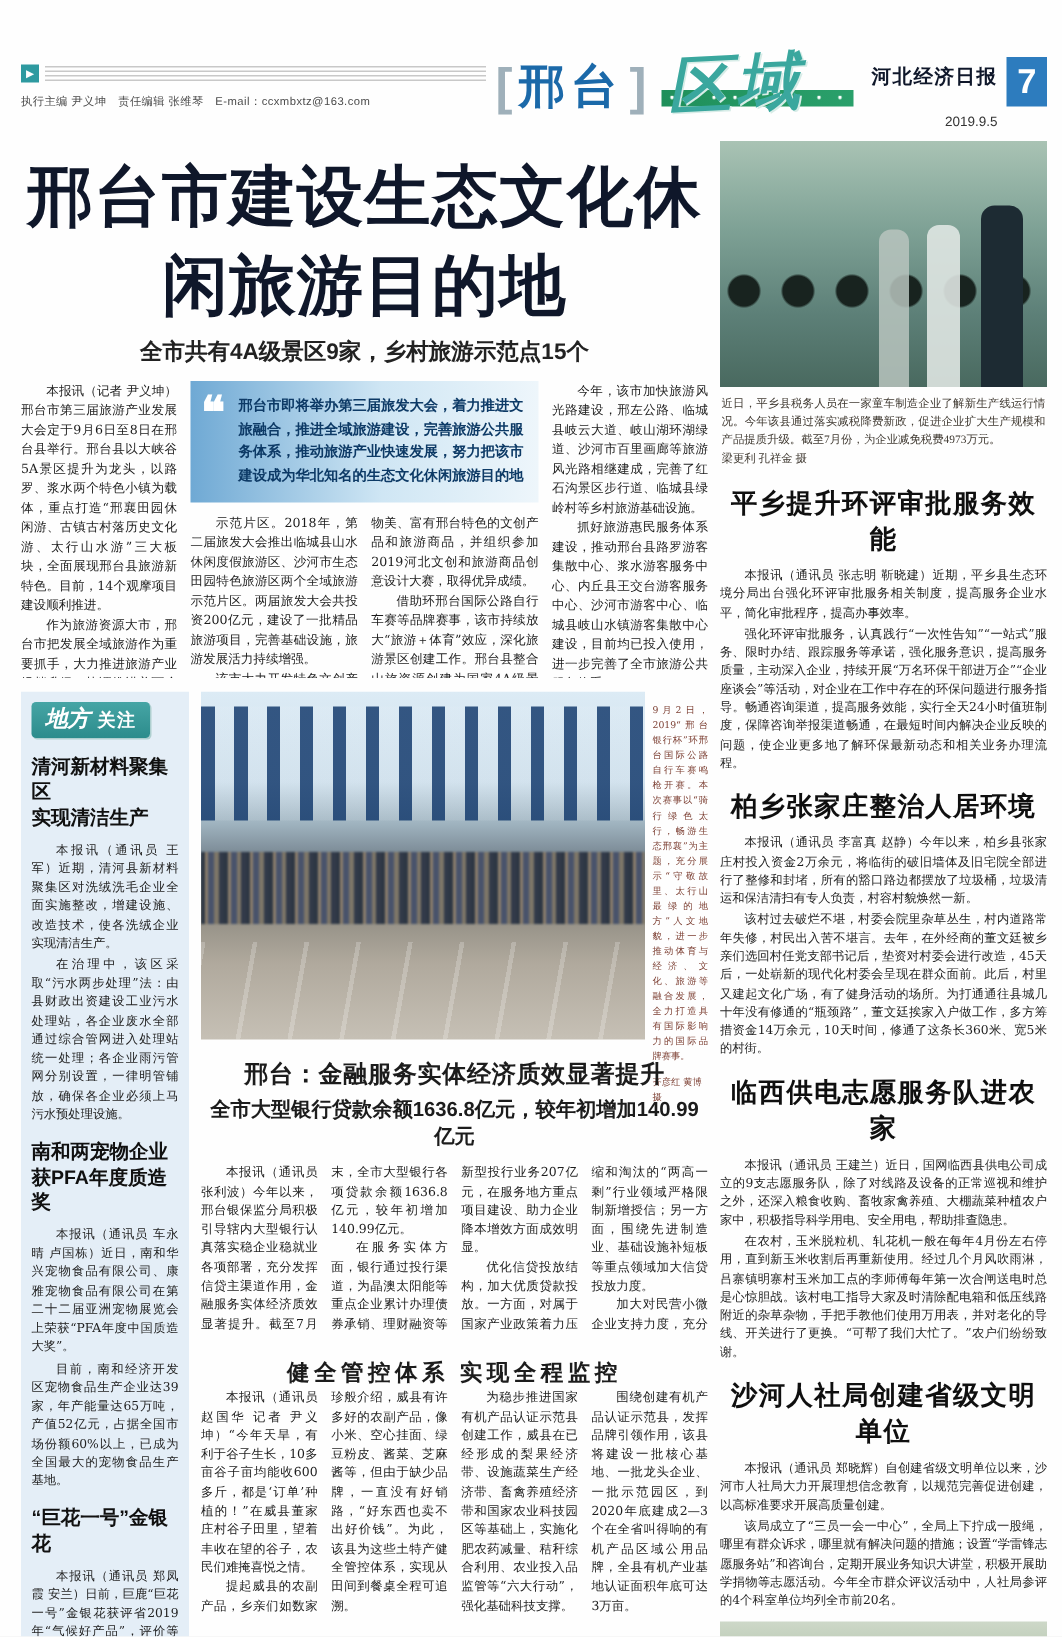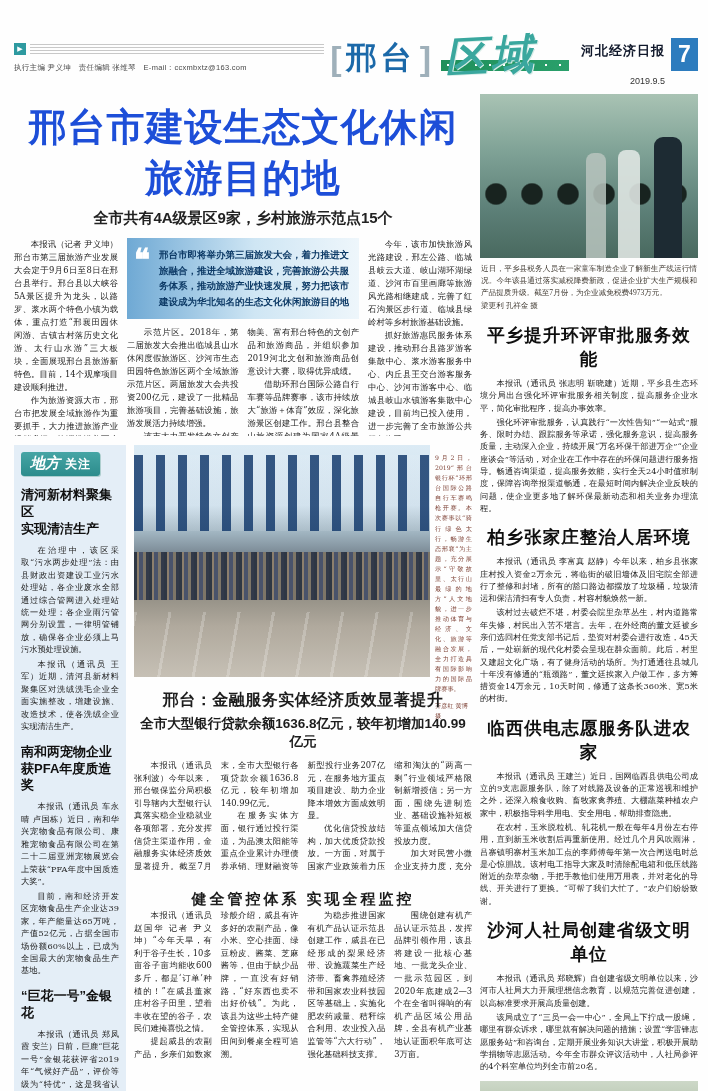--- a/index.html
+++ b/index.html
@@ -30,21 +30,21 @@
   .paper-block { text-align:right; margin:8px 6px 0 8px; }
   .paper-name { font-size:13px; font-weight:bold; color:#0f172a; letter-spacing:1px; font-family:"Liberation Sans",sans-serif; }
   .paper-date { font-size:9px; color:#333; margin-top:16px; font-family:"Liberation Sans",sans-serif; }
   .page-no { width:27px; height:33px; background:#2d7cbe; color:#fff; font-size:23px; font-weight:bold;
     display:flex; align-items:center; justify-content:center; margin-top:4px; font-family:"Liberation Sans",sans-serif; }
   
   .body-row { display:flex; margin:4px 10px 0 14px; gap:8px; }
   .left-zone { flex:0 0 458px; width:458px; }
   .right-rail { flex:1; min-width:0; }
   
-  .main-story h1 { font-size:38px; font-weight:900; text-align:center; margin:8px 0 5px; letter-spacing:1px; color:#1d4ed8; }
+  .main-story h1 { font-size:44px; font-weight:900; text-align:center; margin:8px 0 5px; letter-spacing:1px; color:#0f172a; }
   .main-story h2 { font-size:15px; font-weight:700; text-align:center; margin:0 0 10px; color:#222; font-family:"Liberation Sans",sans-serif; }
   .ms-body { display:flex; gap:9px; height:198px; overflow:hidden; font-size:8.4px; line-height:1.55; text-align:justify; }
   .ms-body p { text-indent:2em; margin:0; }
   .ms-col-left,.ms-col-right { flex:0 0 104px; }
   .ms-mid { flex:1; display:flex; flex-direction:column; min-width:0; }
   .quote-box { position:relative; background:linear-gradient(90deg,#6fa9d4,#cfe6f4 55%,#eef6fb);
     padding:9px 10px 9px 32px; color:#0d3a66; font-weight:bold; font-size:9.5px; line-height:1.65; margin-bottom:7px; }
   .quote-box p { text-indent:0 !important; }
   .qmark { position:absolute; left:7px; top:-3px; font-size:30px; color:#ffffff; }
   .ms-mid-cols { columns:2; column-gap:9px; flex:1; overflow:hidden; }
@@ -180,22 +180,22 @@
           <div class="badge">
             <span class="b1">地方</span>
             <span class="b2">关注</span>
           </div>
 
           <article class="sb-article">
             <h3>
               <span>清河新材料聚集区</span>
               <span>实现清洁生产</span>
             </h3>
+            <p>本报讯（通讯员 王军）近期，清河县新材料聚集区对洗绒洗毛企业全面实施整改，增建设施、改造技术，使各洗绒企业实现清洁生产。</p>
             <p>在治理中，该区采取“污水两步处理”法：由县财政出资建设工业污水处理站，各企业废水全部通过综合管网进入处理站统一处理；各企业雨污管网分别设置，一律明管铺放，确保各企业必须上马污水预处理设施。</p>
-            <p>本报讯（通讯员 王军）近期，清河县新材料聚集区对洗绒洗毛企业全面实施整改，增建设施、改造技术，使各洗绒企业实现清洁生产。</p>
           </article>
 
           <article class="sb-article">
             <h3>
               <span>南和两宠物企业</span>
               <span>获PFA年度质造奖</span>
             </h3>
             <p>本报讯（通讯员 车永晴 卢国栋）近日，南和华兴宠物食品有限公司、康雅宠物食品有限公司在第二十二届亚洲宠物展览会上荣获“PFA年度中国质造大奖”。</p>
             <p>目前，南和经济开发区宠物食品生产企业达39家，年产能量达65万吨，产值52亿元，占据全国市场份额60%以上，已成为全国最大的宠物食品生产基地。</p>
           </article>

